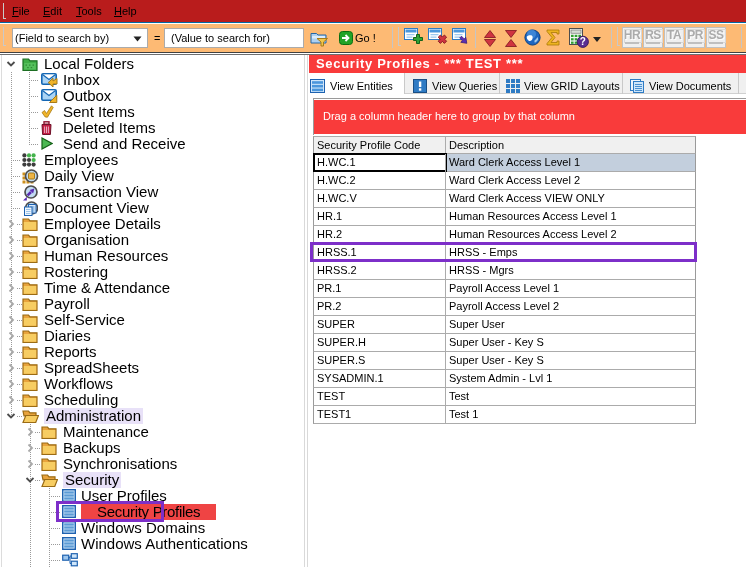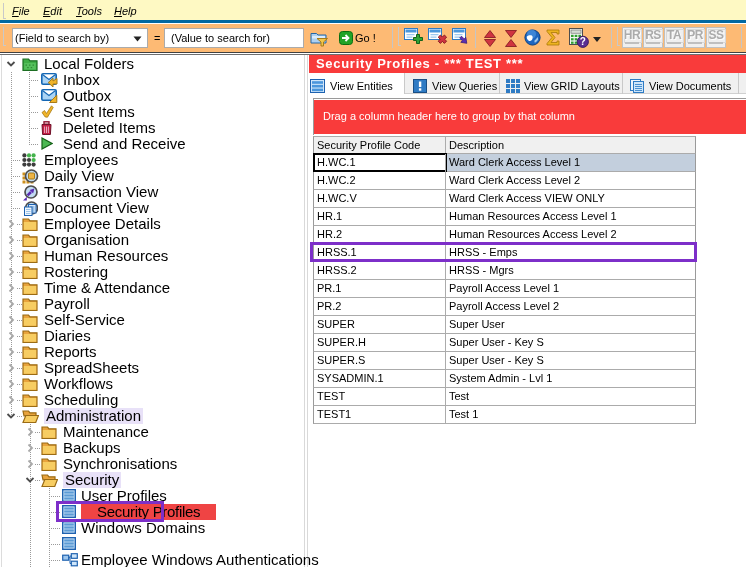--- a/index.html
+++ b/index.html
@@ -19,21 +19,21 @@
 .gc1 { position:absolute; left:3px; top:0; line-height:17px; }
 .gc2 { position:absolute; left:135px; top:0; line-height:17px; }
 .colline { position:absolute; left:131px; top:0; width:1px; height:18px; background:#ababab; }
 .hrbtn { position:absolute; width:20px; height:21px; background:#efefef; border:1px solid #c0c0c0; color:#ababab; font-weight:bold; font-size:12px; letter-spacing:-0.5px; text-align:center; line-height:14px; text-shadow:1px 1px 0 #fdfdfd; }
 .hrbtn::before { content:""; position:absolute; left:1px; top:1px; width:16px; height:12px; border:1px solid #d8d8d8; }
 .hrbtn::after { content:""; position:absolute; left:2px; right:2px; bottom:3px; height:2px; background:#bfbfbf; }
 </style>
 </head>
 <body>
 
-<div class="abs" style="left:0;top:0;width:746px;height:23px;background:#fef9c3;border-bottom:3px solid #0369a1;font-style:italic;">
+<div class="abs" style="left:0;top:0;width:746px;height:23px;background:#b91c1c;border-bottom:1px solid #0369a1;">
   <div class="grip" style="left:3px;top:3px;height:16px;"></div>
   <div class="abs" style="left:12px;top:5px;"><u>F</u>ile</div>
   <div class="abs" style="left:43px;top:5px;"><u>E</u>dit</div>
   <div class="abs" style="left:76px;top:5px;"><u>T</u>ools</div>
   <div class="abs" style="left:114px;top:5px;"><u>H</u>elp</div>
 </div>
 
 <div class="abs" style="left:0;top:24px;width:746px;height:29px;background:#fdba74;border-bottom:1px solid #404040;">
   <div class="grip" style="left:3px;top:3px;height:19px;"></div>
 
@@ -491,30 +491,30 @@
       <span class="tlabel" style="left:81px;">Windows Domains</span>
     </div>
     <div class="trow" style="left:0;top:536px;width:300px;">
       <div class="hdot" style="left:49px;top:8px;width:11px;"></div>
       <span style="position:absolute;left:62px;top:1px;"><svg width="14" height="13" viewBox="0 0 14 13">
           <rect x="0.7" y="0.7" width="12.6" height="11.6" fill="#cfe6fa" stroke="#1e62b0" stroke-width="1.4"></rect>
           <rect x="2.2" y="2.4" width="9.6" height="2.2" fill="#5b9bd5"></rect>
           <rect x="2.2" y="5.4" width="9.6" height="2.2" fill="#5b9bd5"></rect>
           <rect x="2.2" y="8.4" width="9.6" height="2.2" fill="#5b9bd5"></rect>
         </svg></span>
+      <span class="tlabel" style="left:81px;">Windows Authentications</span>
     </div>
     <div class="trow" style="left:0;top:552px;width:300px;">
       <div class="hdot" style="left:49px;top:8px;width:11px;"></div>
       <span style="position:absolute;left:62px;top:1px;"><svg width="16" height="14" viewBox="0 0 16 14">
           <rect x="0.7" y="2.2" width="6" height="5" fill="#9ec7ee" stroke="#1e62b0" stroke-width="1.2"></rect>
           <rect x="9.3" y="0.7" width="6" height="4.6" fill="#cfe6fa" stroke="#1e62b0" stroke-width="1.2"></rect>
           <rect x="9.3" y="8.2" width="6" height="4.6" fill="#cfe6fa" stroke="#1e62b0" stroke-width="1.2"></rect>
           <path d="M6.7 4.7 h1.3 M8 3 v7.5 M8 3 h1.3 M8 10.5 h1.3" stroke="#1e62b0" fill="none"></path>
         </svg></span>
-      <span class="tlabel" style="left:81px;">Employee Windows Authentications</span>
     </div>
   </div>
 
 <div class="abs" style="left:309px;top:55px;width:437px;height:18px;background:#f93b3b;color:#fff;font-weight:bold;font-size:13px;letter-spacing:0.7px;line-height:18px;padding-left:7px;">Security Profiles - *** TEST ***</div>
 
 <div class="abs" style="left:309px;top:73px;width:437px;height:21px;background:#f0f0f0;">
   <div class="abs" style="left:96px;top:0;width:341px;height:21px;border-bottom:1px solid #d0d0d0;"></div>
   <div class="abs" style="left:0;top:0;width:96px;height:21px;background:#fff;border-right:1px solid #c9c9c9;"></div>
   <div class="abs" style="left:96px;top:0;width:95px;height:21px;border-right:1px solid #c9c9c9;"></div>
   <div class="abs" style="left:191px;top:0;width:123px;height:21px;border-right:1px solid #c9c9c9;"></div>

